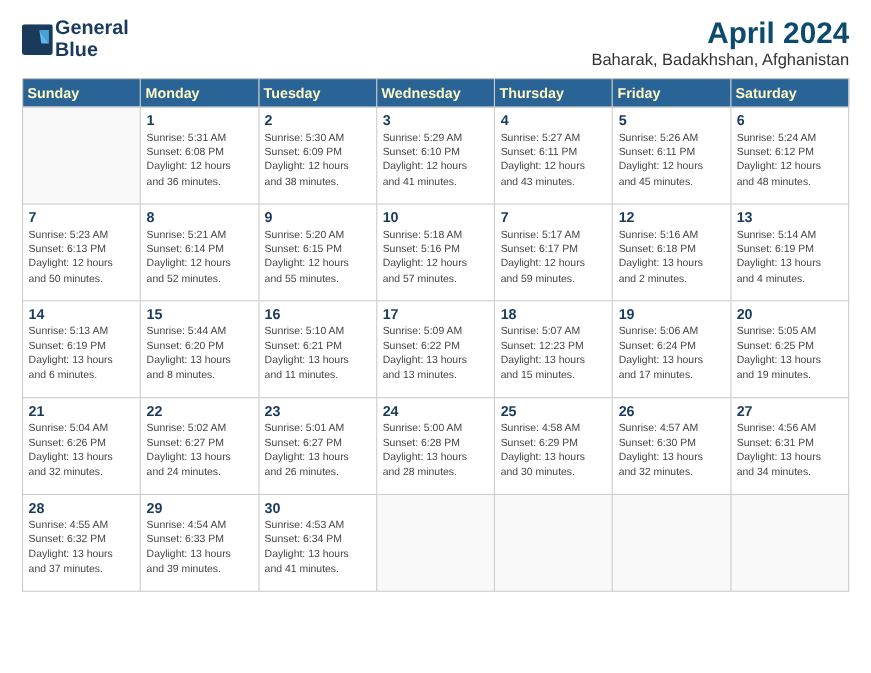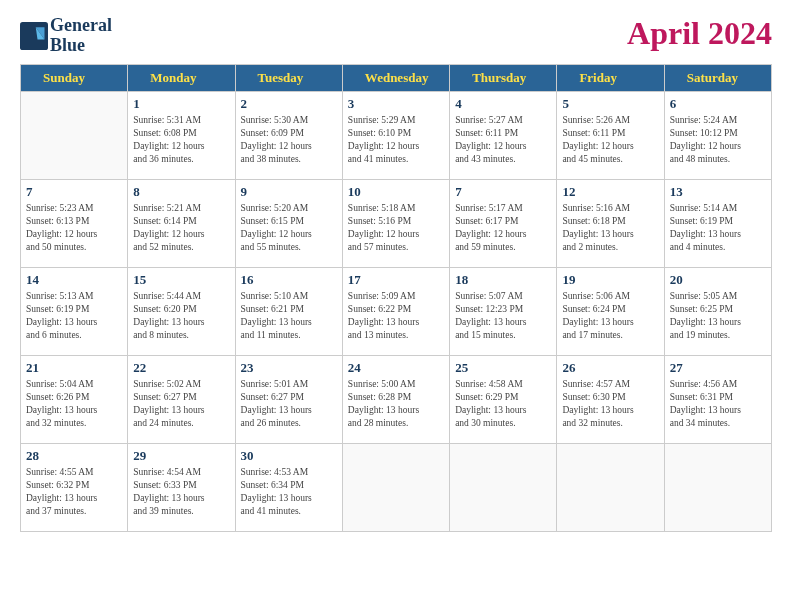--- a/index.html
+++ b/index.html
@@ -7,21 +7,20 @@
       width: 792px;
       height: 612px;
       font-family: Arial, sans-serif;
       background: #fff;
       overflow: hidden;
     }
     .page {
       width: 792px;
       height: 452px;
       padding: 16px 20px 10px 20px;
-      font-family: Liberation Serif, serif;
     }
     .header {
       display: flex;
       justify-content: space-between;
       align-items: flex-start;
       margin-bottom: 8px;
     }
     .logo {
       display: flex;
       align-items: center;
@@ -34,40 +33,40 @@
     }
     .logo-icon {
       width: 28px;
       height: 28px;
       margin-right: 2px;
     }
     .title-section {
       text-align: right;
     }
     .month-title {
-      font-size: 32px;
+      font-size: 27px;
       font-weight: bold;
-      color: #be185d;
+      color: #0c4a6e;
       line-height: 1.1;
     }
     .location-title {
       font-size: 15px;
       color: #333;
       font-weight: normal;
     }
     .calendar {
       width: 100%;
       border-collapse: collapse;
       table-layout: fixed;
     }
     .calendar th {
       background-color: #2a6496;
-      color: #fde047;
+      color: #fef9c3;
       text-align: left;
-      padding: 5px 22px;
+      padding: 5px 4px;
       font-size: 13px;
       font-weight: bold;
       border: 1px solid #ccc;
     }
     .calendar td {
       border: 1px solid #ccc;
       vertical-align: top;
       padding: 4px 5px;
       font-size: 10px;
       color: #333;
@@ -100,20 +99,21 @@
         <polygon points="18,6 28,6 28,20 18,6" fill="#4a9fd4"></polygon>
         <polygon points="18,6 28,20 20,20 18,6" fill="#5bb8e8"></polygon>
       </svg>
       <div class="logo-text">
         <div>General</div>
         <div>Blue</div>
       </div>
     </div>
     <div class="title-section">
       <div class="month-title">April 2024</div>
+      <div class="location-title">Baharak, Badakhshan, Afghanistan</div>
     </div>
   </div>
 
   <table class="calendar">
     <thead>
       <tr>
         <th>Sunday</th>
         <th>Monday</th>
         <th>Tuesday</th>
         <th>Wednesday</th>
@@ -167,21 +167,21 @@
               <div>Sunrise: 5:26 AM</div>
               <div>Sunset: 6:11 PM</div>
               <div>Daylight: 12 hours</div>
               <div>and 45 minutes.</div>
             </div>
           </td>
           <td>
             <span class="day-number">6</span>
             <div class="cell-info">
               <div>Sunrise: 5:24 AM</div>
-              <div>Sunset: 10:12 PM</div>
+              <div>Sunset: 6:12 PM</div>
               <div>Daylight: 12 hours</div>
               <div>and 48 minutes.</div>
             </div>
           </td>
         </tr>
         <tr>
           <td>
             <span class="day-number">7</span>
             <div class="cell-info">
               <div>Sunrise: 5:23 AM</div>

